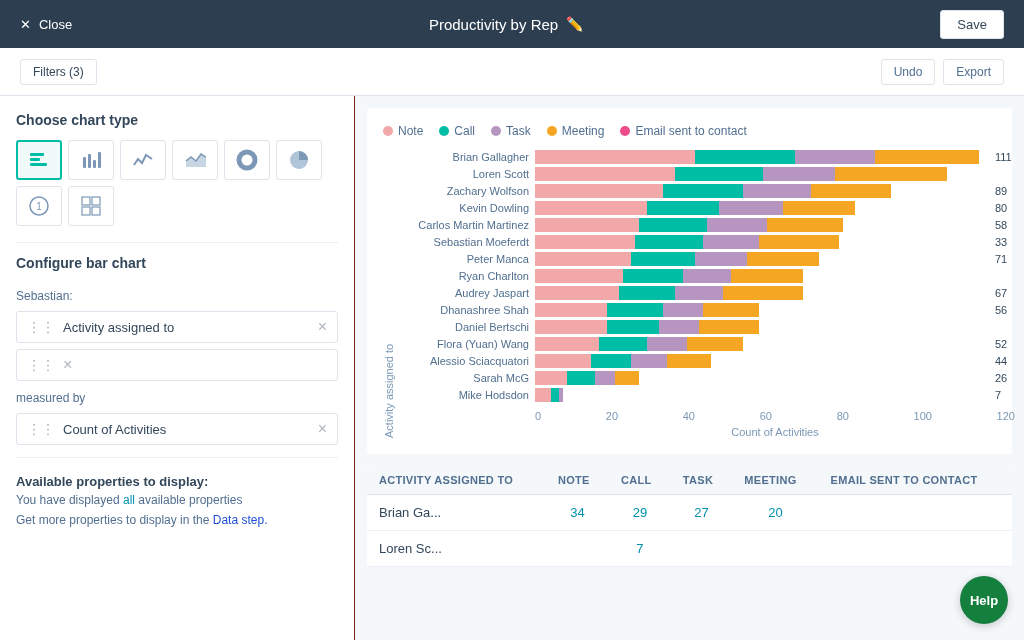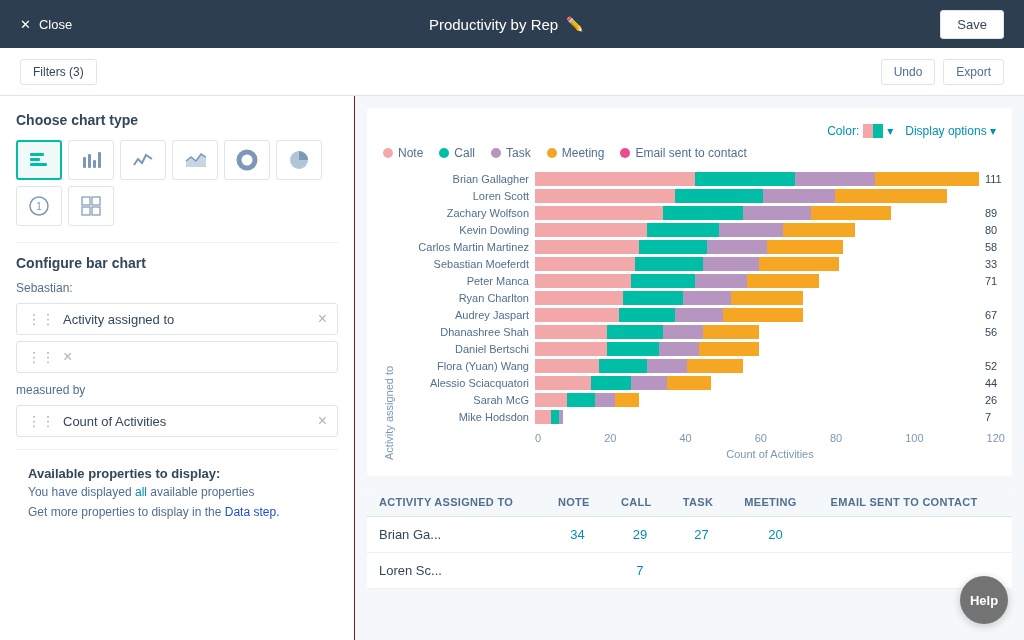--- a/index.html
+++ b/index.html
@@ -23,28 +23,28 @@
     
     .main { display: flex; height: calc(640px - 96px); }
 
     
     .left-panel { width: 355px; min-width: 355px; background: #fff; border-right: 1px solid #7f1d1d; overflow-y: auto; padding: 16px; }
     .section-title { font-size: 14px; font-weight: 600; color: #33475b; margin-bottom: 12px; }
     .chart-types { display: flex; flex-wrap: wrap; gap: 6px; margin-bottom: 16px; }
     .chart-type-btn { width: 46px; height: 40px; border: 1px solid #dfe3eb; border-radius: 3px; background: #fff; cursor: pointer; display: flex; align-items: center; justify-content: center; font-size: 18px; }
     .chart-type-btn.active { border: 2px solid #00bda5; background: #f0faf8; }
     .divider { border: none; border-top: 1px solid #eaf0f6; margin: 12px 0; }
-    .configure-title { font-size: 14px; font-weight: 600; margin-bottom: 10px; }
+    .configure-title { font-size: 14px; font-weight: 600; margin-bottom: 18px; }
     .displaying-label { font-size: 12px; color: #516f90; margin-bottom: 8px; }
     .tag-row { display: flex; align-items: center; border: 1px solid #dfe3eb; border-radius: 3px; padding: 6px 10px; margin-bottom: 6px; background: #fff; }
     .tag-drag { color: #adb5bd; margin-right: 8px; font-size: 14px; }
     .tag-text { flex: 1; font-size: 13px; color: #33475b; }
     .tag-close { color: #adb5bd; cursor: pointer; font-size: 16px; }
     .measured-by { font-size: 12px; color: #516f90; margin: 10px 0 8px; }
-    .available-props { font-size: 13px; color: #33475b; margin-top: 16px; margin-left: 12px; }
+    .available-props { font-size: 13px; color: #33475b; margin-top: 16px; }
     .available-props .all-link { color: #0091ae; text-decoration: none; }
     .data-step-link { color: #1d4ed8; text-decoration: none; }
 
     
     .right-panel { flex: 1; overflow-y: auto; padding: 0; background: #f5f8fa; }
     .chart-area { background: #fff; margin: 12px; border-radius: 4px; padding: 16px; }
     .chart-top { display: flex; justify-content: flex-end; align-items: center; gap: 12px; margin-bottom: 8px; }
     .color-option { display: flex; align-items: center; gap: 4px; font-size: 12px; color: #0091ae; cursor: pointer; }
     .display-options { font-size: 12px; color: #0091ae; cursor: pointer; }
 
@@ -54,33 +54,33 @@
     .legend-dot { width: 10px; height: 10px; border-radius: 50%; }
 
     
     .chart-wrapper { display: flex; position: relative; }
     .y-axis-label { writing-mode: vertical-rl; transform: rotate(180deg); font-size: 11px; color: #7c98b6; white-space: nowrap; margin-right: 4px; display: flex; align-items: center; }
     .chart-content { flex: 1; }
     .bars-container { display: flex; flex-direction: column; gap: 3px; }
     .bar-row { display: flex; align-items: center; gap: 6px; }
     .bar-label { width: 130px; text-align: right; font-size: 11px; color: #516f90; white-space: nowrap; overflow: hidden; text-overflow: ellipsis; }
     .bar-track { flex: 1; display: flex; height: 14px; }
-    .bar-value { font-size: 11px; color: #33475b; margin-left: 0; min-width: 20px; }
+    .bar-value { font-size: 11px; color: #33475b; margin-left: 10px; min-width: 20px; }
     .x-axis { display: flex; justify-content: space-between; margin-top: 8px; padding-left: 136px; font-size: 11px; color: #7c98b6; }
     .x-axis-label { text-align: center; font-size: 11px; color: #7c98b6; margin-top: 4px; padding-left: 136px; }
 
     
     .data-table-area { background: #fff; margin: 0 12px 12px; border-radius: 4px; overflow: hidden; }
     .data-table { width: 100%; border-collapse: collapse; }
     .data-table th { background: #f5f8fa; padding: 8px 12px; text-align: left; font-size: 11px; font-weight: 600; color: #516f90; border-bottom: 1px solid #dfe3eb; text-transform: uppercase; letter-spacing: 0.3px; }
     .data-table td { padding: 10px 12px; font-size: 13px; border-bottom: 1px solid #eaf0f6; color: #33475b; }
     .data-table td.num { color: #0091ae; text-align: center; }
 
     
-    .help-btn { position: fixed; bottom: 16px; right: 16px; background: #737373; color: #fff; border-radius: 50%; width: 48px; height: 48px; display: flex; align-items: center; justify-content: center; font-size: 13px; font-weight: 600; cursor: pointer; box-shadow: 0 2px 8px rgba(0,0,0,0.2); }
+    .help-btn { position: fixed; bottom: 16px; right: 16px; background: #15803d; color: #fff; border-radius: 50%; width: 48px; height: 48px; display: flex; align-items: center; justify-content: center; font-size: 13px; font-weight: 600; cursor: pointer; box-shadow: 0 2px 8px rgba(0,0,0,0.2); }
 
     
     .pencil-icon { cursor: pointer; font-size: 14px; }
   </style>
 </head>
 <body>
 
 <div class="header">
   <div class="header-left">
     <span>✕</span>
@@ -208,34 +208,20 @@
       <div style="font-size:12px;color:#516f90;">
         <span>Get more properties to display in the</span>
         <a class="data-step-link"> Data step.</a>
       </div>
     </div>
   </div>
 
   <div class="right-panel">
 
     <div class="chart-area">
-      <div class="chart-top">
-        <div class="color-option">
-          <span>Color:</span>
-          <svg width="20" height="14" viewBox="0 0 20 14">
-              <rect x="0" y="0" width="10" height="14" fill="#f2a8a8"></rect>
-              <rect x="10" y="0" width="10" height="14" fill="#00bda5"></rect>
-            </svg>
-          <span>▾</span>
-        </div>
-        <div class="display-options">
-          <span>Display options</span>
-          <span>▾</span>
-        </div>
-      </div>
 
       <div class="legend">
         <div class="legend-item">
           <span class="legend-dot" style="background:#f2a8a8;"></span>
           <span>Note</span>
         </div>
         <div class="legend-item">
           <span class="legend-dot" style="background:#00bda5;"></span>
           <span>Call</span>
         </div>

